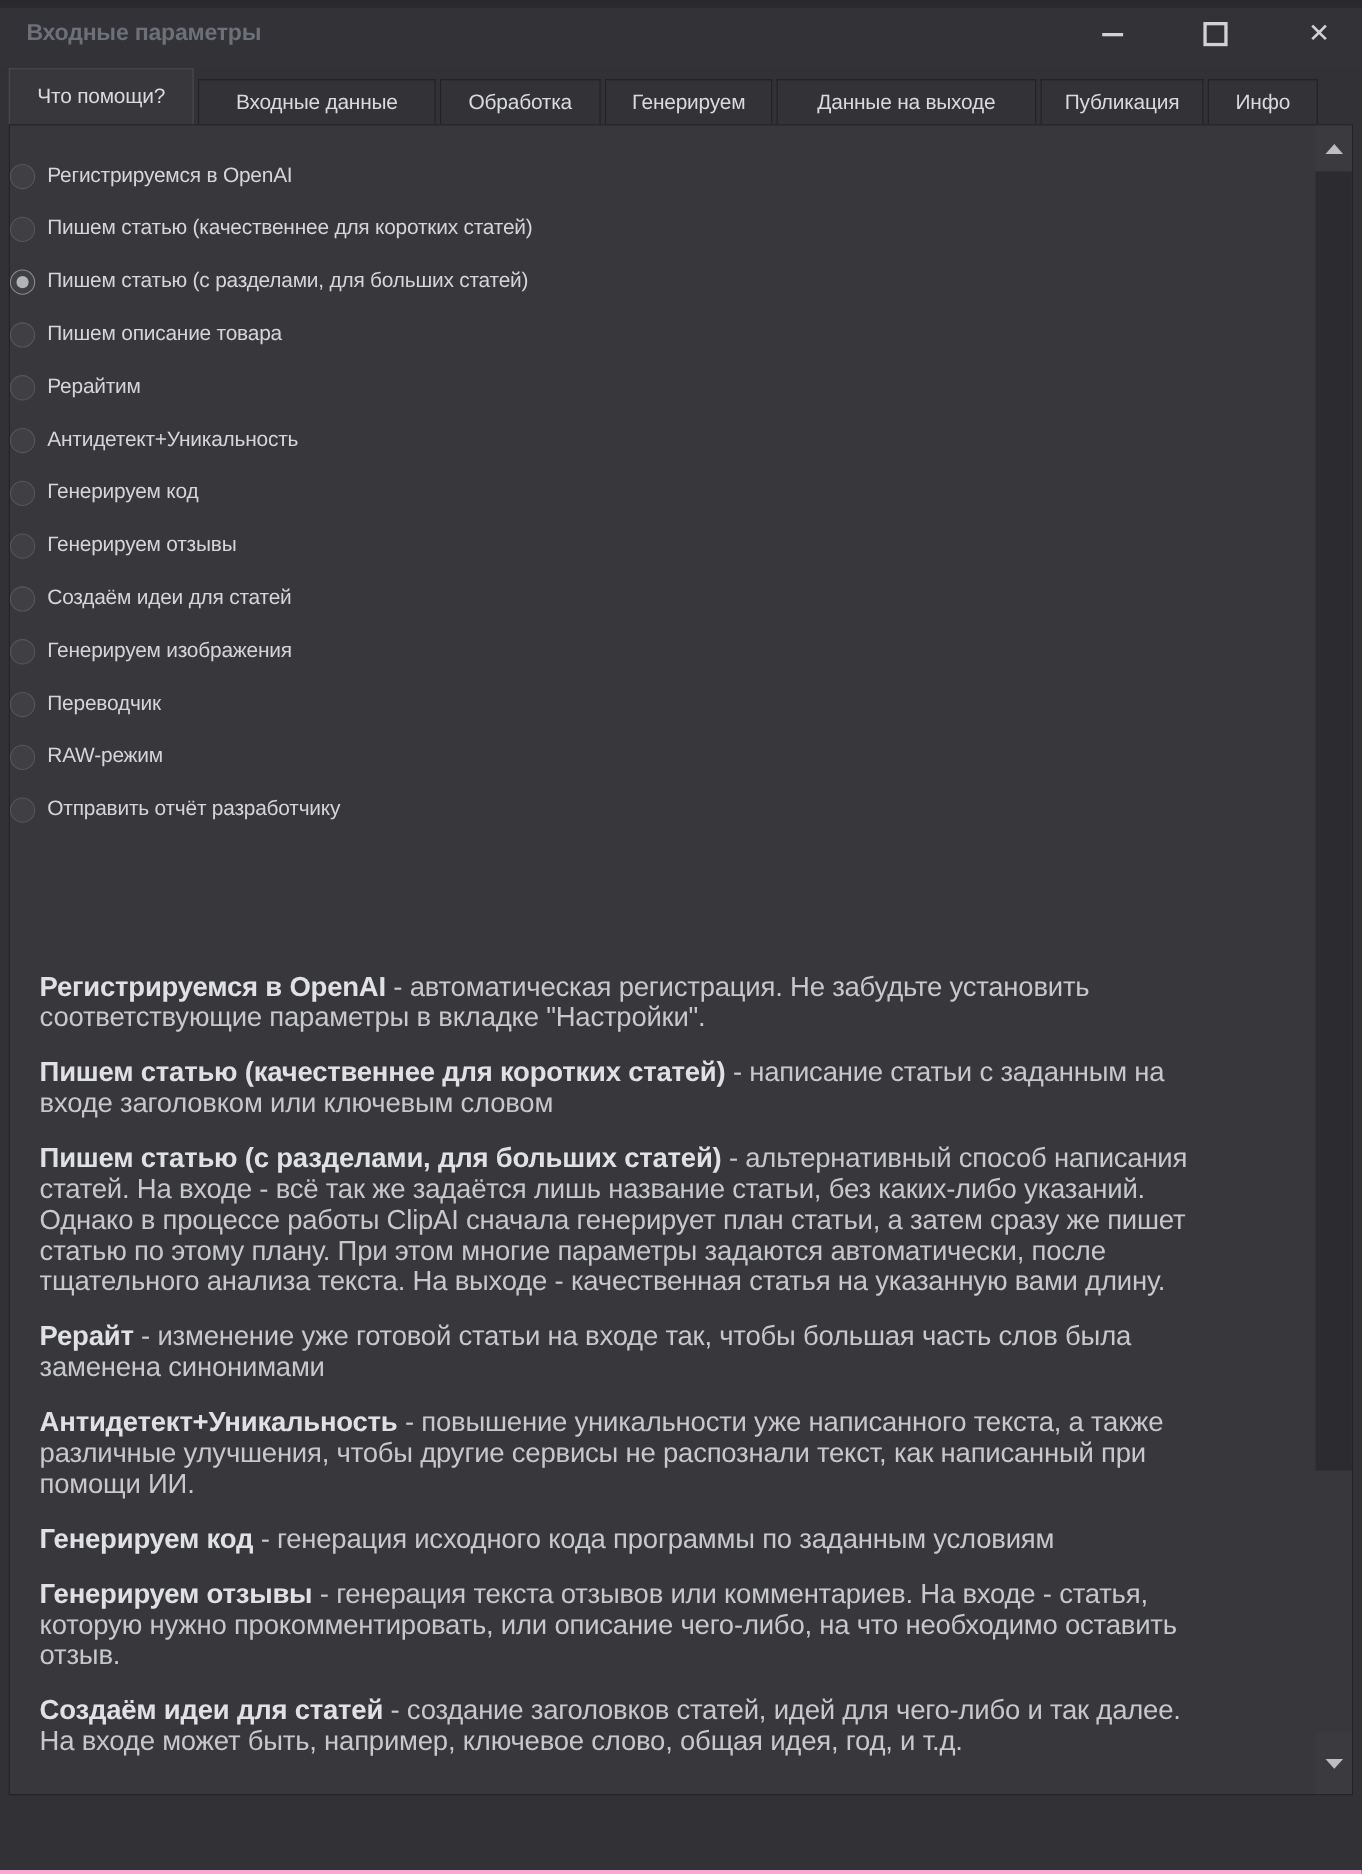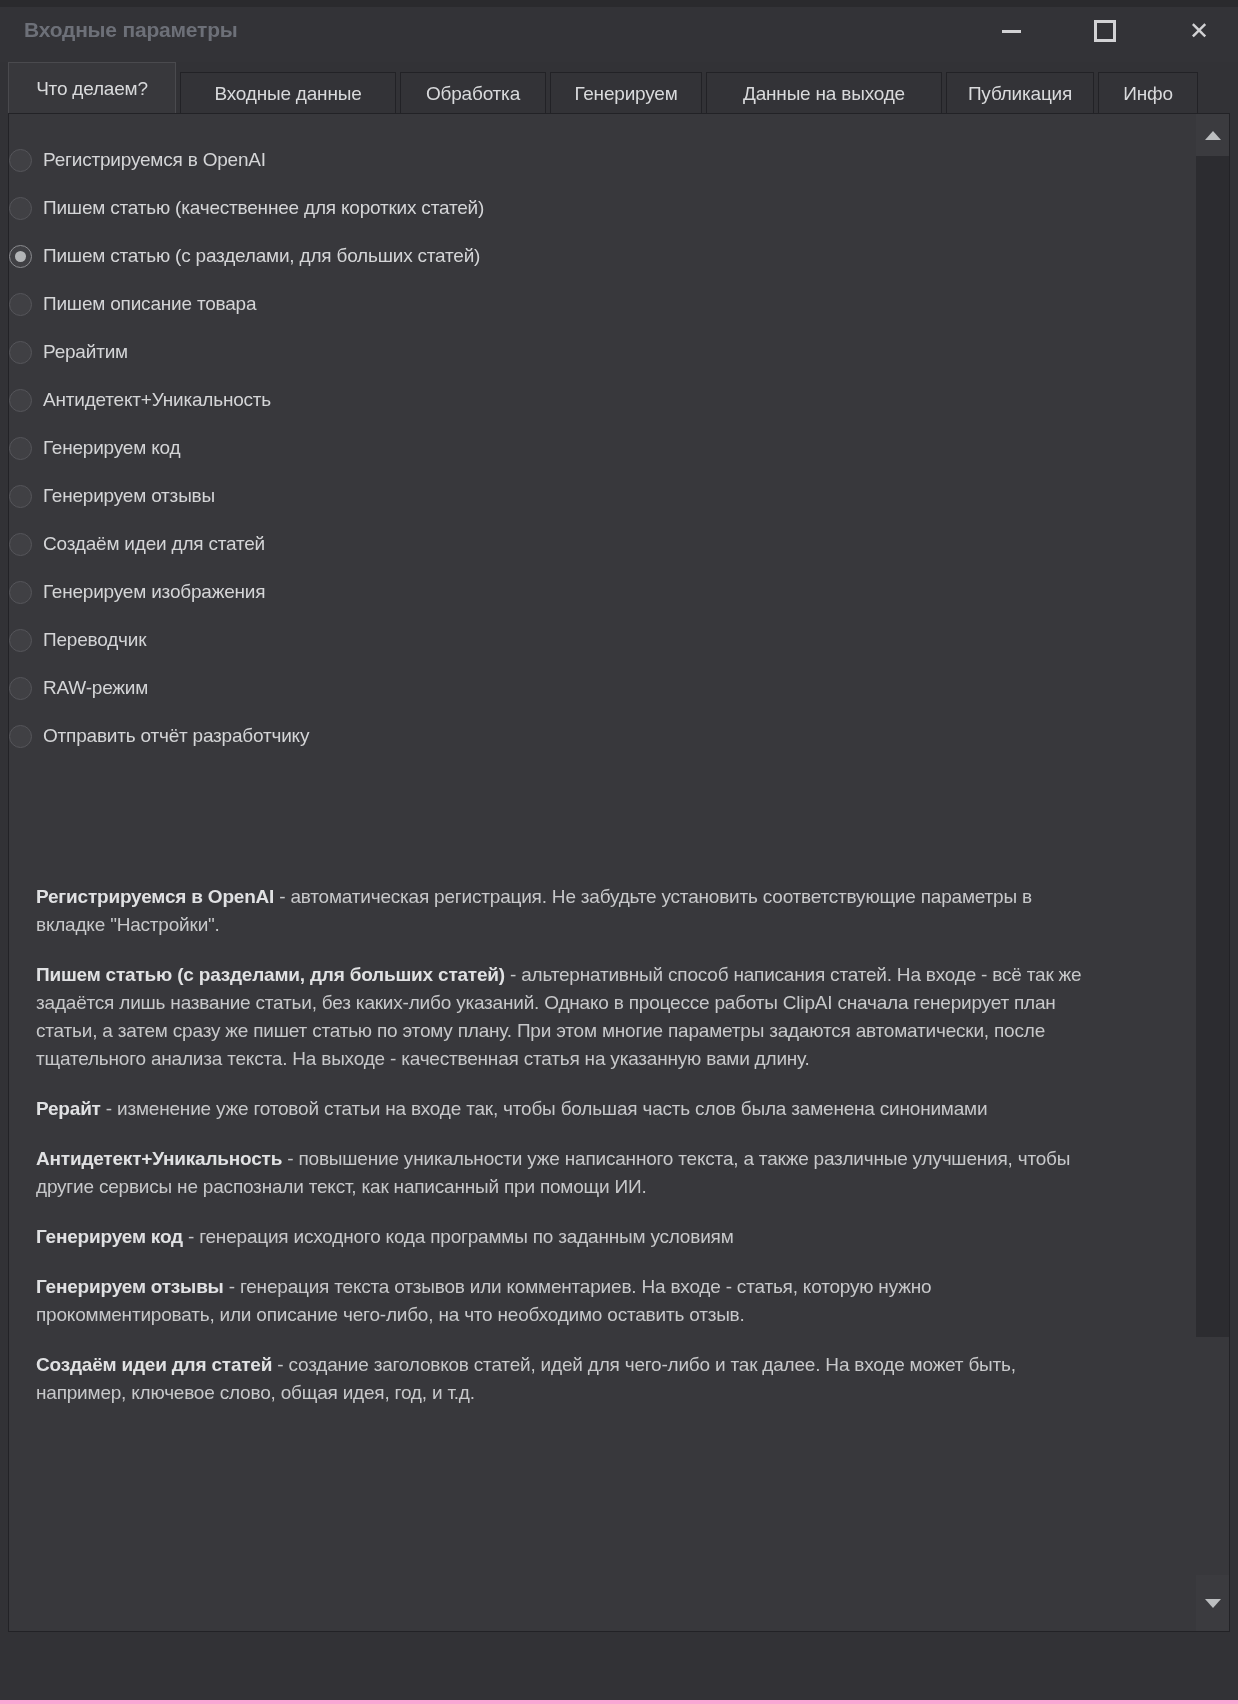--- a/index.html
+++ b/index.html
@@ -55,21 +55,21 @@
   }
   .mode-item.selected .radio{border-color:#8a8b8f;}
   .radio-dot{display:none;}
   .mode-item.selected .radio-dot{
     display:block;position:absolute;left:5px;top:5px;width:11px;height:11px;
     border-radius:50%;background:#b2b4b6;
   }
   .mode-text{font-size:19px;color:#d4d5d7;}
 
   .descriptions{margin-top:123px;padding-left:27px;width:1055px;}
-  .descriptions p{margin:0 0 22px 0;font-size:19px;line-height:28px;color:#c7c8ca;}
+  .descriptions p{margin:0 0 22px 0;font-size:25px;line-height:28px;color:#c7c8ca;}
   .descriptions .term{font-weight:bold;color:#e0e1e3;}
 
   
   .scrollbar{position:absolute;right:0;top:0;width:33px;height:100%;background:#38383c;}
   .scroll-btn{position:absolute;left:0;width:33px;background:#3b3b3f;display:flex;align-items:center;justify-content:center;}
   .scroll-btn.up{top:0;height:42px;}
   .scroll-btn.down{bottom:0;height:56px;}
   .tri-up{width:0;height:0;border-left:8px solid transparent;border-right:8px solid transparent;border-bottom:9px solid #bcbec0;}
   .tri-down{width:0;height:0;border-left:8px solid transparent;border-right:8px solid transparent;border-top:9px solid #bcbec0;}
   .scroll-thumb{position:absolute;left:0;top:42px;width:33px;height:1181px;background:#2c2c30;}
@@ -103,21 +103,21 @@
       <div class="win-btn">
         <span class="glyph-max"></span>
       </div>
       <div class="win-btn">
         <span class="glyph-close">✕</span>
       </div>
     </div>
   </div>
 
   <div class="tabbar">
-    <div class="tab active" style="width:168px">Что делаем?</div>
+    <div class="tab active" style="width:168px">Что помощи?</div>
     <div class="tab" style="width:216px">Входные данные</div>
     <div class="tab" style="width:146px">Обработка</div>
     <div class="tab" style="width:152px">Генерируем</div>
     <div class="tab" style="width:236px">Данные на выходе</div>
     <div class="tab" style="width:148px">Публикация</div>
     <div class="tab" style="width:100px">Инфо</div>
   </div>
 
   <div class="pane">
     <div class="pane-content">
@@ -176,20 +176,21 @@
           </div>
           <div class="mode-item">
             <span class="radio"></span>
             <span class="mode-text">Отправить отчёт разработчику</span>
           </div>
         </div>
       </div>
 
       <div class="descriptions">
         <p><span class="term">Регистрируемся в OpenAI</span><span> - автоматическая регистрация. Не забудьте установить соответствующие параметры в вкладке "Настройки".</span></p>
+        <p><span class="term">Пишем статью (качественнее для коротких статей)</span><span> - написание статьи с заданным на входе заголовком или ключевым словом</span></p>
         <p><span class="term">Пишем статью (с разделами, для больших статей)</span><span> - альтернативный способ написания статей. На входе - всё так же задаётся лишь название статьи, без каких-либо указаний. Однако в процессе работы ClipAI сначала генерирует план статьи, а затем сразу же пишет статью по этому плану. При этом многие параметры задаются автоматически, после тщательного анализа текста. На выходе - качественная статья на указанную вами длину.</span></p>
         <p><span class="term">Рерайт</span><span> - изменение уже готовой статьи на входе так, чтобы большая часть слов была заменена синонимами</span></p>
         <p><span class="term">Антидетект+Уникальность</span><span> - повышение уникальности уже написанного текста, а также различные улучшения, чтобы другие сервисы не распознали текст, как написанный при помощи ИИ.</span></p>
         <p><span class="term">Генерируем код</span><span> - генерация исходного кода программы по заданным условиям</span></p>
         <p><span class="term">Генерируем отзывы</span><span> - генерация текста отзывов или комментариев. На входе - статья, которую нужно прокомментировать, или описание чего-либо, на что необходимо оставить отзыв.</span></p>
         <p><span class="term">Создаём идеи для статей</span><span> - создание заголовков статей, идей для чего-либо и так далее. На входе может быть, например, ключевое слово, общая идея, год, и т.д.</span></p>
       </div>
 
     </div>
 

